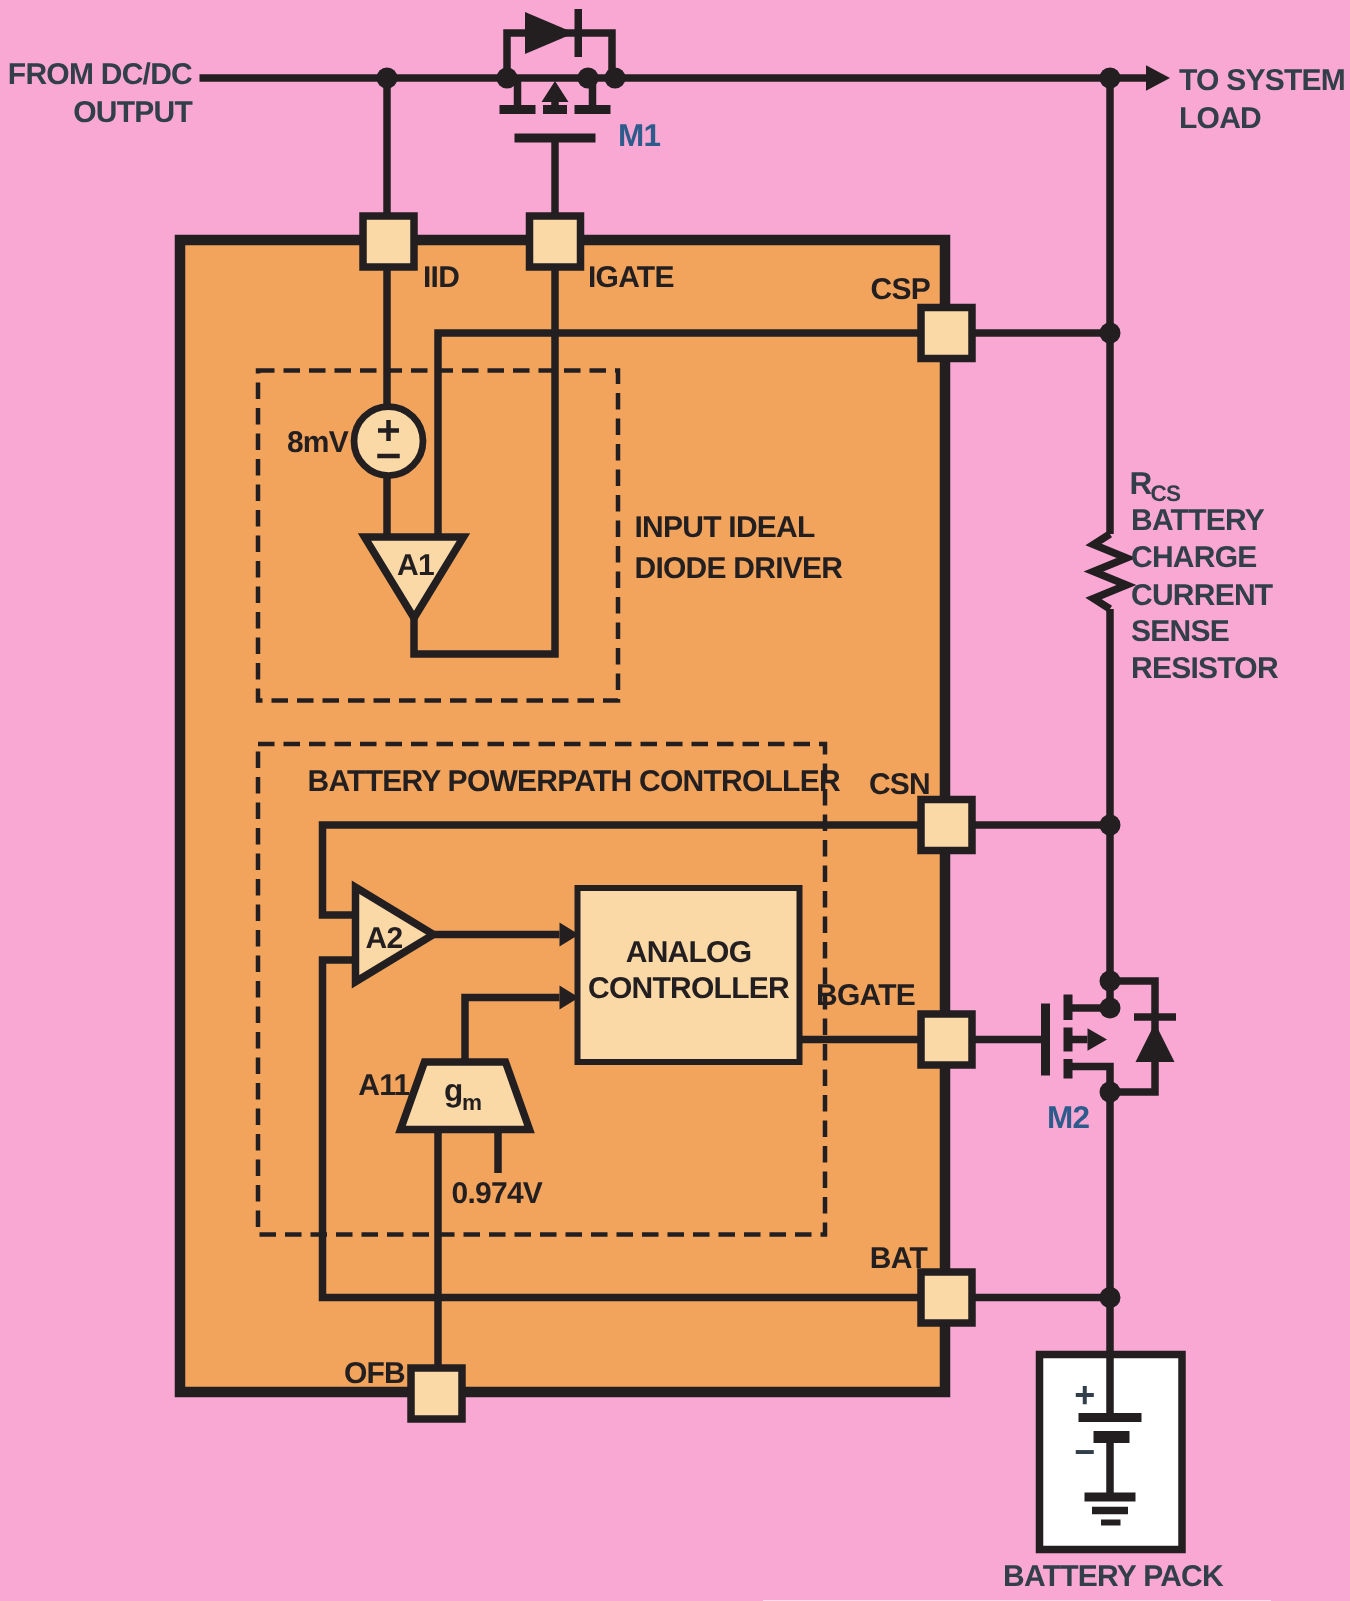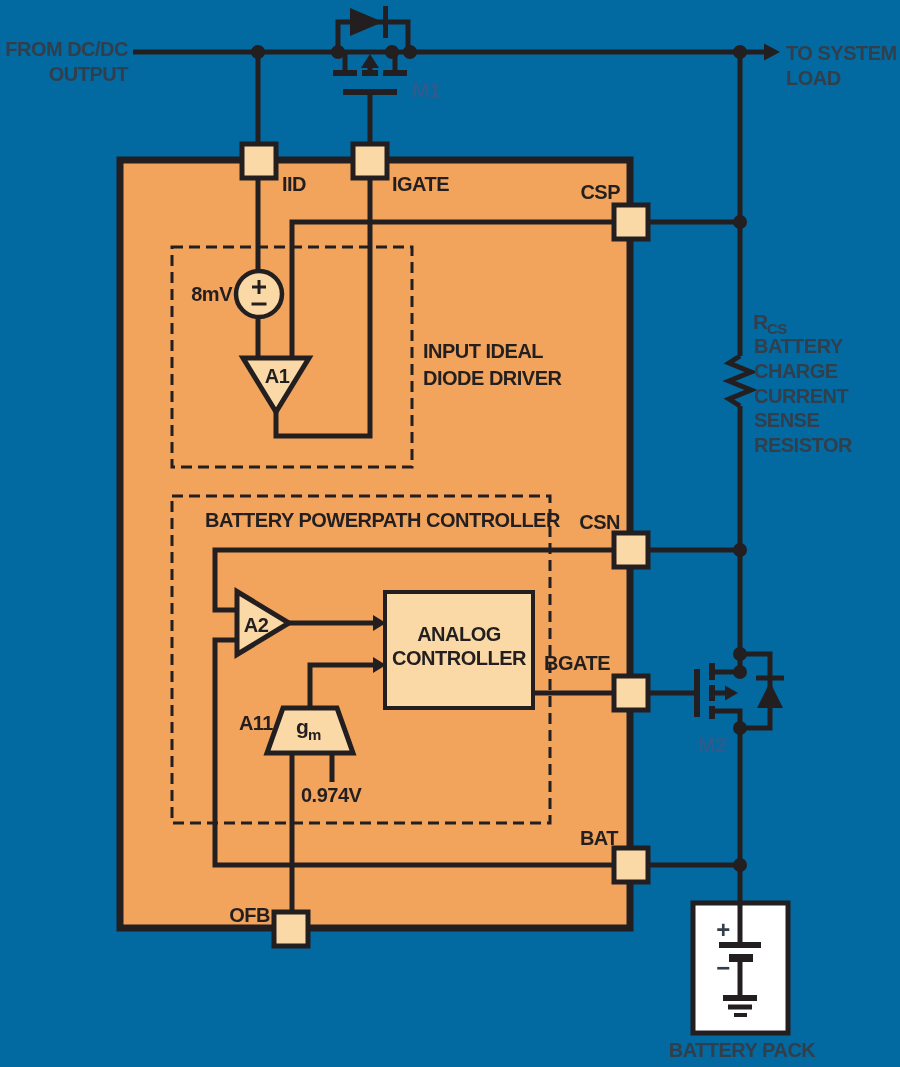--- a/index.html
+++ b/index.html
@@ -1,16 +1,16 @@
 <!DOCTYPE html>
 <html><head>
 <meta charset="utf-8">
 <style>
   html,body{margin:0;padding:0;background:#ffffff;}
-  .stage{position:relative;width:900px;height:1067px;background:#0369a1;}
+  .stage{position:relative;width:900px;height:1067px;background:#f9a8d4;}
   svg{display:block;}
   .wire{stroke:#231F20;stroke-width:5;fill:none;stroke-linecap:butt;stroke-linejoin:miter;}
   .w6{stroke-width:6;}
   .w4{stroke-width:4;}
   .w3{stroke-width:3;}
   .w8{stroke-width:8;}
   .blk{fill:#231F20;stroke:none;}
   .dot{fill:#231F20;stroke:none;}
   .ic{fill:#F2A45C;stroke:#231F20;stroke-width:7;}
   .pin{fill:#FBD9A6;stroke:#231F20;stroke-width:5;}

